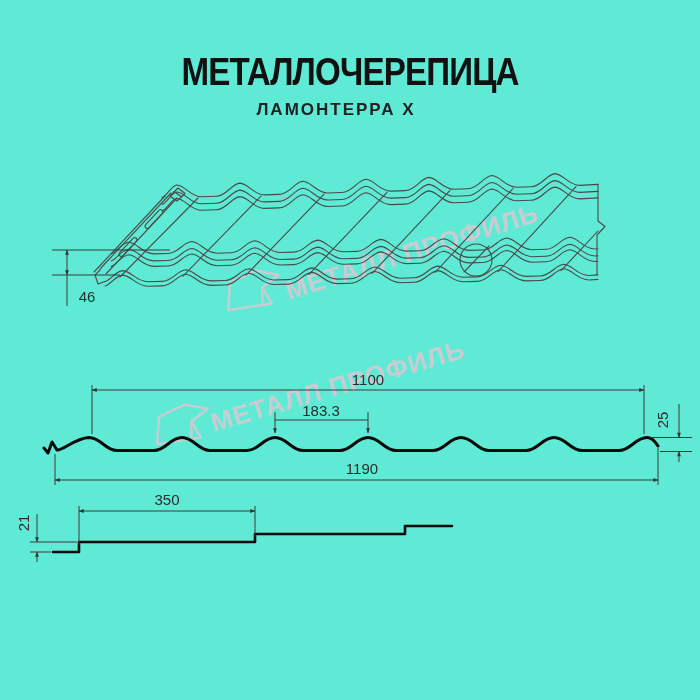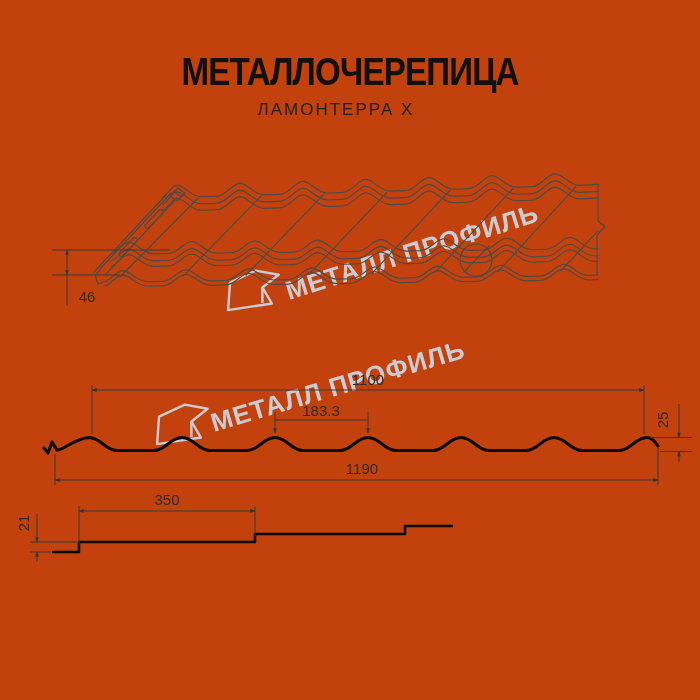--- a/index.html
+++ b/index.html
@@ -1,22 +1,22 @@
 <!DOCTYPE html>
 <html><head>
 <meta charset="utf-8">
 <style>
   html,body{margin:0;padding:0;background:#fff;}
-  .stage{position:relative;width:700px;height:700px;background:#c2410c;overflow:hidden;
+  .stage{position:relative;width:700px;height:700px;background:#5eead4;overflow:hidden;
          font-family:"Liberation Sans", sans-serif;}
   .title{position:absolute;top:50px;left:0;width:700px;text-align:center;margin:0;
          font-size:39px;font-weight:bold;color:#111;letter-spacing:-1px;
          transform:scaleX(.85);transform-origin:50% 50%;}
   .subtitle{position:absolute;top:100px;left:0;width:672px;text-align:center;
-            font-size:17px;font-weight:400;color:#222;letter-spacing:2px;}
+            font-size:17px;font-weight:700;color:#222;letter-spacing:2px;}
   svg{position:absolute;left:0;top:0;}
   .thin{stroke:#4a4a4a;stroke-width:1.1;fill:none;stroke-linecap:round;stroke-linejoin:round;}
   .dimline{stroke:#3a3a3a;stroke-width:1;fill:none;}
   .thick{stroke:#0b0b0b;fill:none;stroke-linejoin:round;stroke-linecap:round;}
   .dimtext{font-size:15px;fill:#2d2d2d;}
   .wm{fill:#c9cdd3;font-weight:bold;font-size:26px;letter-spacing:1px;}
   .wmshape{stroke:#c9cdd3;stroke-width:2.4;fill:none;stroke-linejoin:round;}
 </style>
 </head>
 <body>

